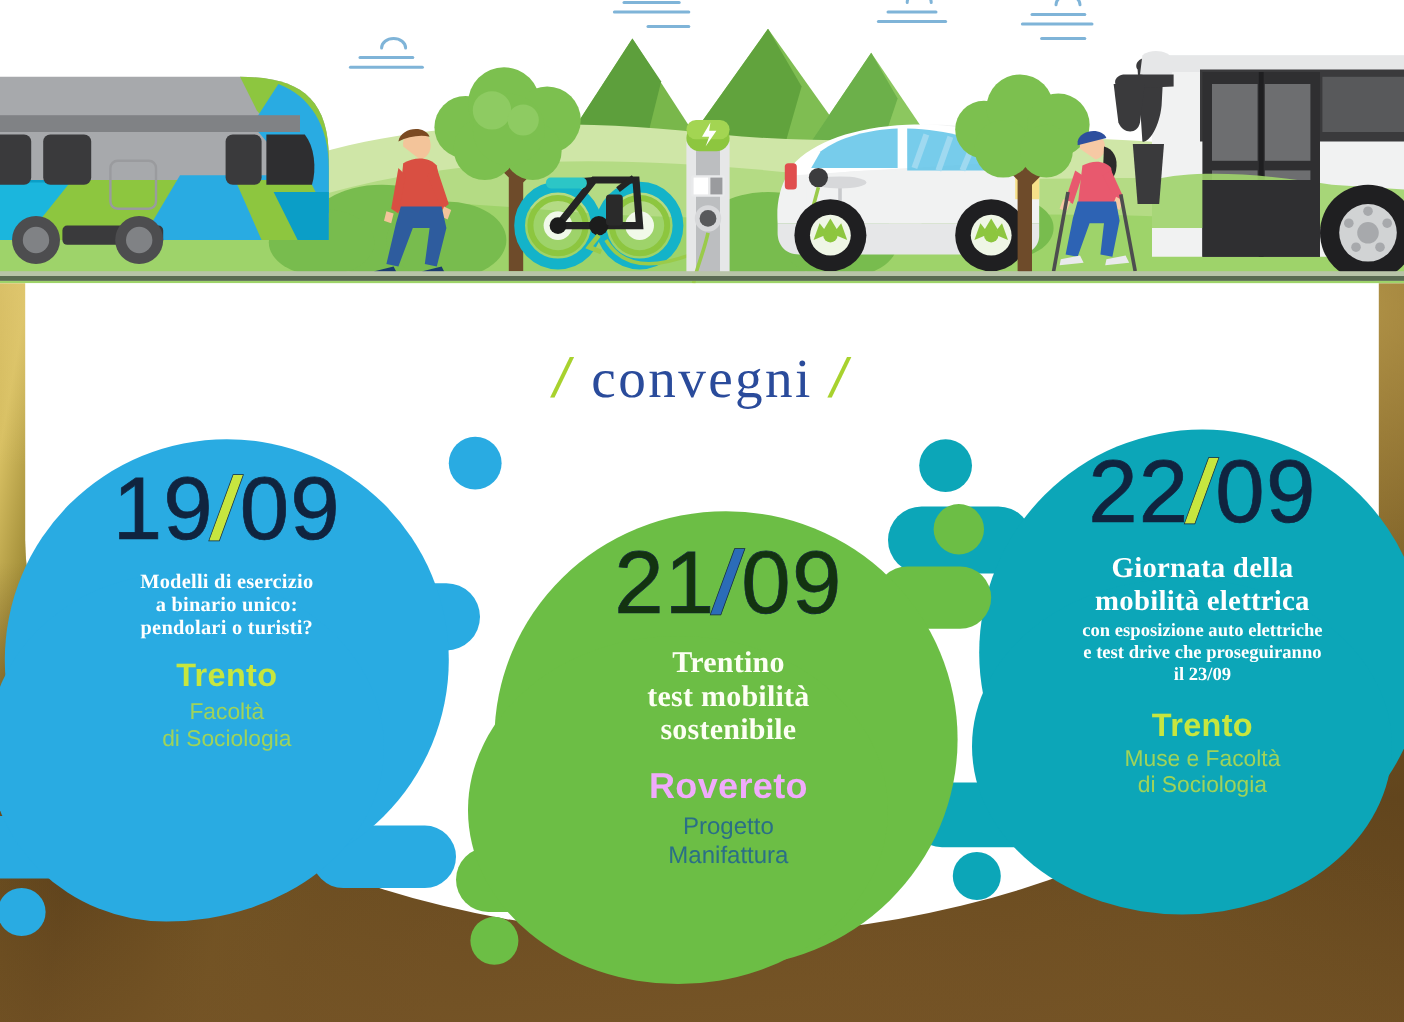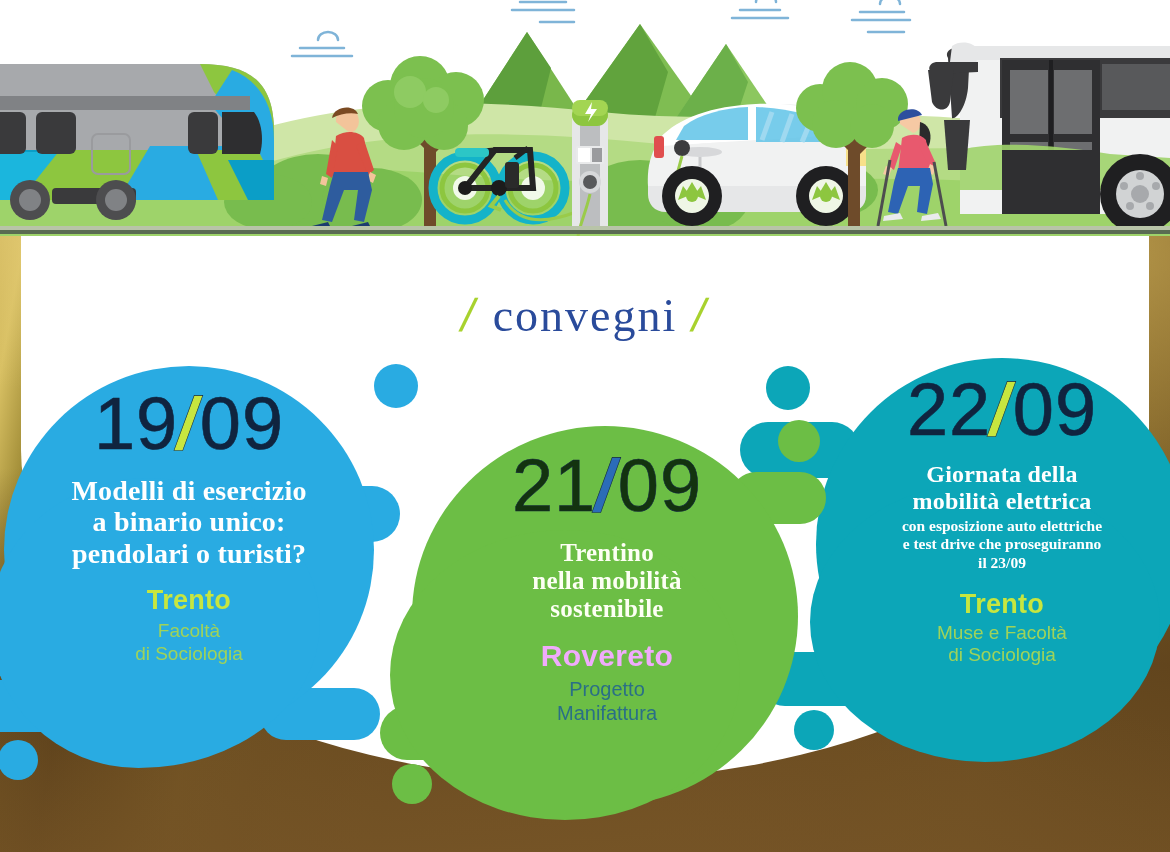--- a/index.html
+++ b/index.html
@@ -90,21 +90,21 @@
   #blob-blue .b1{left:14px;top:8px;width:370px;height:368px;background:#29abe2;}
   #blob-blue .b2{left:0px;top:120px;width:330px;height:290px;background:#29abe2;border-radius:48% 52% 55% 45%/50% 50% 50% 50%;}
   #blob-blue .n1{left:300px;top:128px;width:110px;height:56px;background:#29abe2;}
   #blob-blue .n2{left:270px;top:330px;width:120px;height:52px;background:#29abe2;}
   #blob-blue .n3{left:-40px;top:322px;width:130px;height:52px;background:#29abe2;}
   #blob-blue .d1{left:384px;top:6px;width:44px;height:44px;background:#29abe2;}
   #blob-blue .d2{left:8px;top:382px;width:40px;height:40px;background:#29abe2;}
   #blob-blue .content{left:14px;top:30px;width:370px;}
   #blob-blue .date{color:#10243f;}
   #blob-blue .date .sl{color:#c7e63f;}
-  #blob-blue .headline{font-size:28px;margin-top:16px;}
+  #blob-blue .headline{font-size:17px;margin-top:16px;}
   #blob-blue .city{color:#c7e63f;font-size:27px;margin-top:16px;}
   #blob-blue .venue{color:#9fd35a;font-size:19px;margin-top:4px;}
 
   
   #blob-green{left:380px;top:420px;width:450px;height:400px;z-index:3;}
   #blob-green .b1{left:32px;top:6px;width:386px;height:380px;background:#6cbe45;}
   #blob-green .b2{left:10px;top:110px;width:350px;height:290px;background:#6cbe45;border-radius:50%;}
   #blob-green .n1{left:350px;top:52px;width:96px;height:52px;background:#6cbe45;}
   #blob-green .n2{left:0px;top:286px;width:130px;height:54px;background:#6cbe45;}
   #blob-green .d1{left:398px;top:0px;width:42px;height:42px;background:#6cbe45;}
@@ -449,21 +449,21 @@
   <div class="body b2"></div>
   <div class="dot d1"></div>
   <div class="dot d2"></div>
 
   <div class="content">
     <div class="date">
       <span>21</span><span class="sl">/</span><span>09</span>
     </div>
     <div class="headline">
       <div>Trentino</div>
-      <div>nella mobilità</div>
+      <div>test mobilità</div>
       <div>sostenibile</div>
     </div>
     <div class="city">Rovereto</div>
     <div class="venue">
       <div>Progetto</div>
       <div>Manifattura</div>
     </div>
   </div>
 </div>
 

